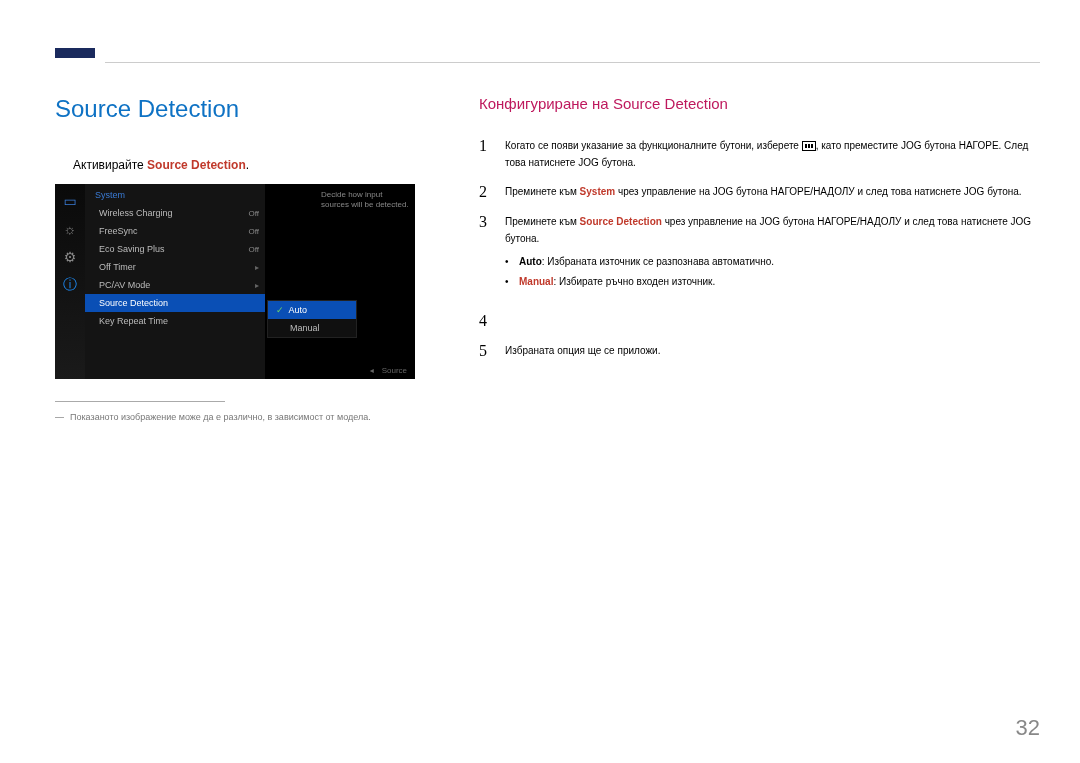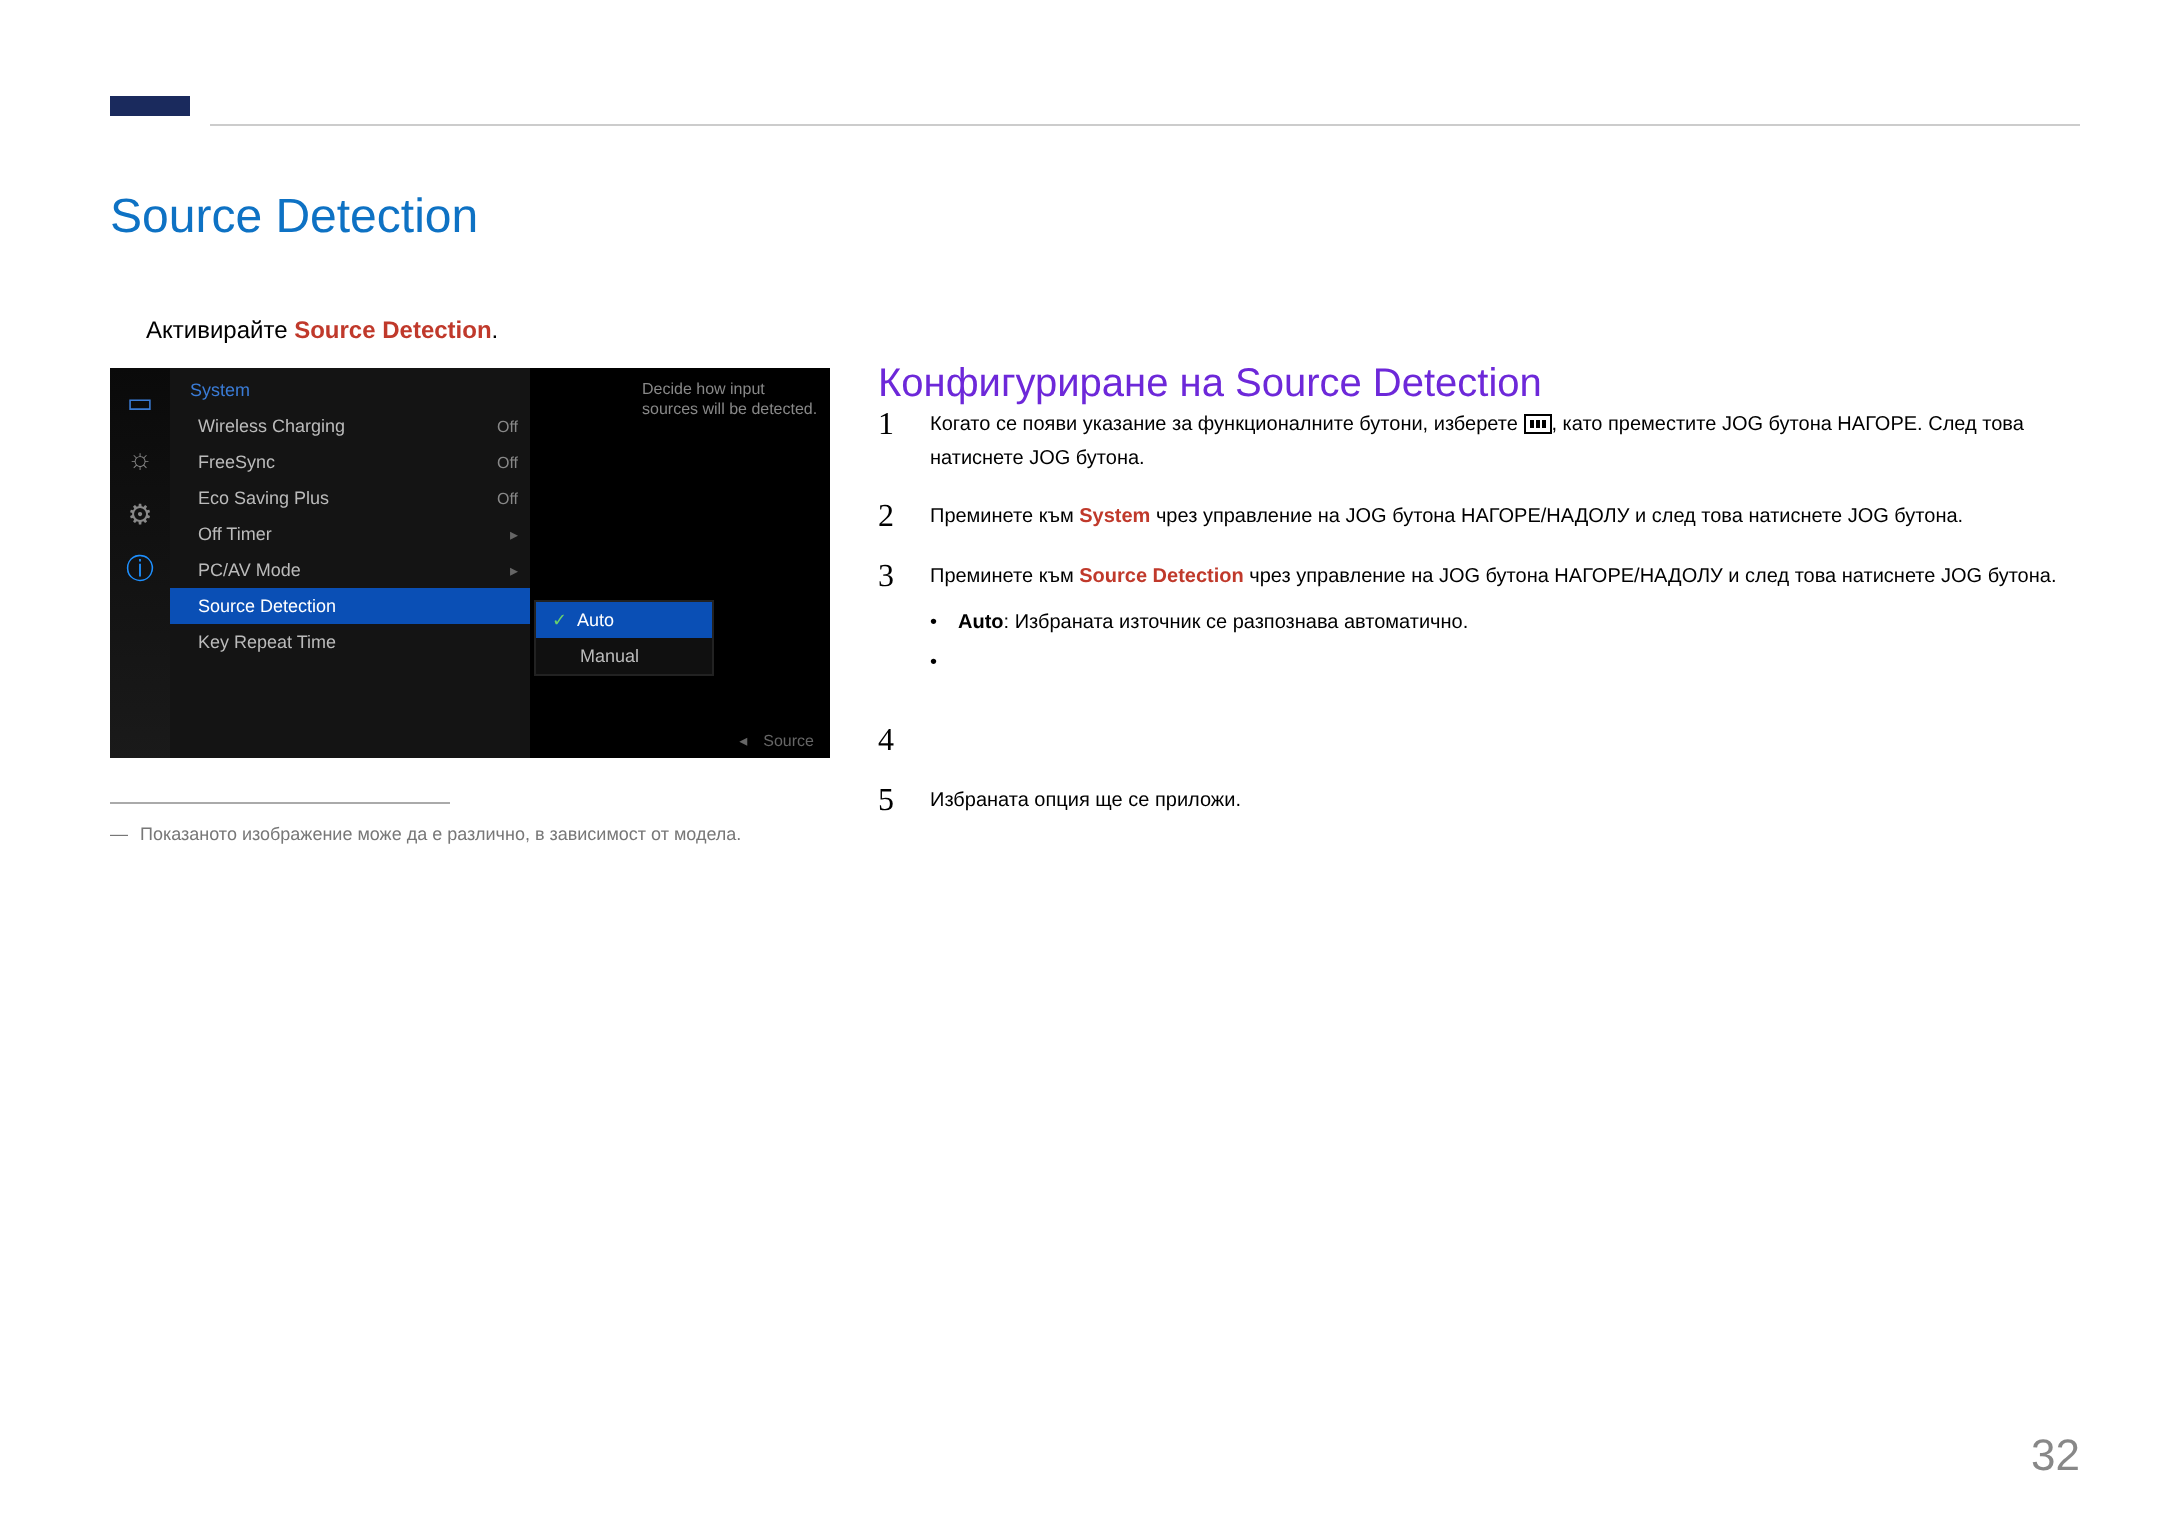--- a/index.html
+++ b/index.html
@@ -32,22 +32,21 @@
     right: 40px;
     height: 1px;
     background: #ccc;
   }
   .body {
     position: absolute;
     top: 95px;
     left: 55px;
     right: 40px;
     display: flex;
-    gap: 24px;
-    align-items: flex-end;
+    gap: 64px;
   }
   .left-col { width: 360px; }
   .right-col { flex: 1; }
   h1.title {
     font-size: 24px;
     font-weight: 400;
     color: #0e72c4;
     margin-bottom: 35px;
   }
   .intro-text {
@@ -127,23 +126,24 @@
   }
   .footnote-divider {
     width: 170px; height:1px; background:#aaa;
     margin-top: 22px; margin-bottom: 10px;
   }
   .footnote {
     font-size: 9px; color: #777;
     display:flex;gap:6px;
   }
   h2.subtitle {
-    font-size: 20px;
+    font-size: 15px;
     font-weight: 400;
-    color: #6d28d9;
+    color: #be185d;
+    margin-bottom: 25px;
   }
   .step {
     display:flex;
     gap: 12px;
     margin-bottom: 12px;
     align-items:flex-start;
   }
   .step-num {
     font-size: 16px;
     color:#000;
@@ -283,20 +283,21 @@
         <div class="step-num">3</div>
         <div class="step-body">
           <span>Преминете към </span><span class="highlight-red">Source Detection</span><span> чрез управление на JOG бутона НАГОРЕ/НАДОЛУ и след това натиснете JOG бутона.</span>
           <div class="bullet-list">
             <div class="bullet">
               <span class="dot">•</span>
               <span><b>Auto</b><span>: Избраната източник се разпознава автоматично.</span></span>
             </div>
             <div class="bullet">
               <span class="dot">•</span>
+              <span><b class="highlight-red">Manual</b><span>: Избирате ръчно входен източник.</span></span>
             </div>
           </div>
         </div>
       </div>
 
       <div class="step">
         <div class="step-num">4</div>
       </div>
 
       <div class="step">

